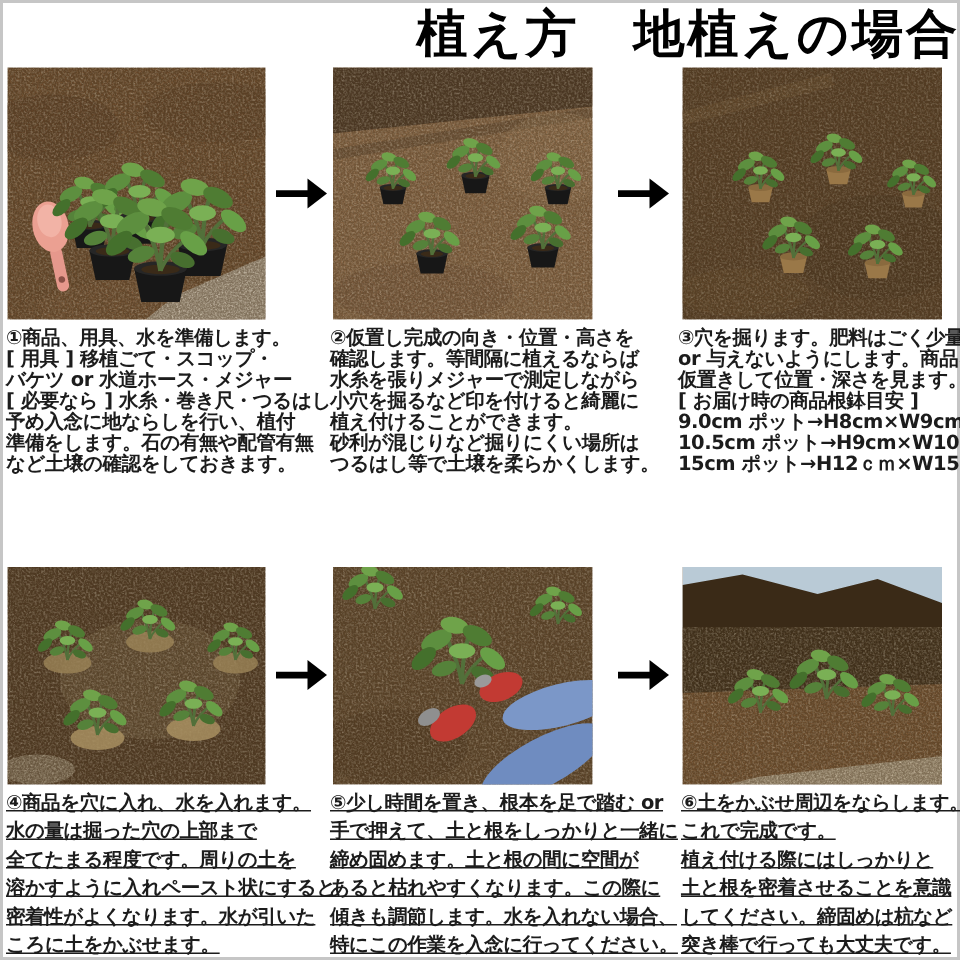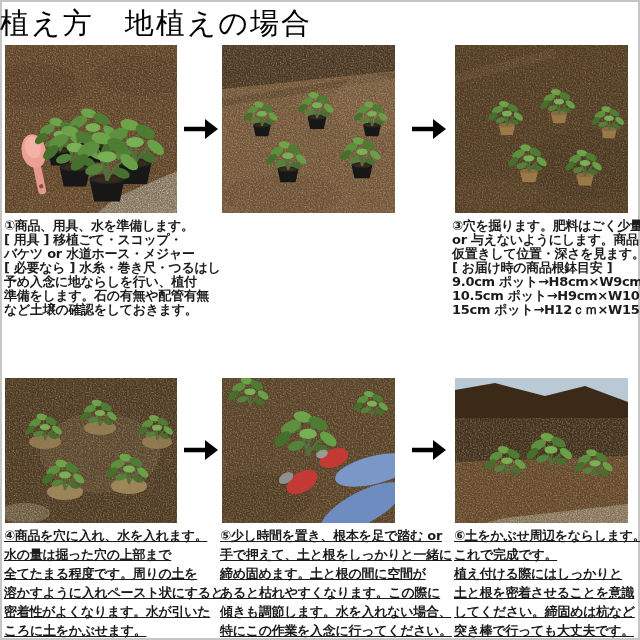--- a/index.html
+++ b/index.html
@@ -3,21 +3,21 @@
 <meta charset="utf-8">
 <style>
   html,body{margin:0;padding:0;background:#ffffff;}
   .frame{
     position:relative;width:640px;height:640px;background:#ffffff;
     box-shadow:inset 0 0 0 2px #c6c6c6;overflow:hidden;
     font-family:"DejaVu Sans","Liberation Sans",sans-serif;
   }
   .title{
     position:absolute;top:2px;left:0;width:640px;height:42px;
-    text-align:left;font-size:29px;font-weight:normal;color:#000;
+    text-align:right;font-size:34px;font-weight:bold;color:#000;
     letter-spacing:2px;line-height:42px;
   }
   .photo{position:absolute;display:block;}
   .caption{
     position:absolute;font-size:13px;font-weight:bold;color:#1c1c1c;
     white-space:pre;letter-spacing:-0.3px;
   }
   .lh1{line-height:14px;}
   .lh2{line-height:19px;text-decoration:underline;}
   .arrow{position:absolute;display:block;}
@@ -134,20 +134,27 @@
     <polygon points="21,1 34,11 21,21" fill="#000"></polygon>
   </svg>
 
   <div class="caption lh1" style="left:4px;top:219px;width:212px">①商品、用具、水を準備します。
 [ 用具 ] 移植ごて・スコップ・
 バケツ or 水道ホース・メジャー
 [ 必要なら ] 水糸・巻き尺・つるはし
 予め入念に地ならしを行い、植付
 準備をします。石の有無や配管有無
 など土壌の確認をしておきます。</div>
+  <div class="caption lh1" style="left:220px;top:219px;width:214px">②仮置し完成の向き・位置・高さを
+確認します。等間隔に植えるならば
+水糸を張りメジャーで測定しながら
+小穴を掘るなど印を付けると綺麗に
+植え付けることができます。
+砂利が混じりなど掘りにくい場所は
+つるはし等で土壌を柔らかくします。</div>
   <div class="caption lh1" style="left:452px;top:219px;width:198px">③穴を掘ります。肥料はごく少量
 or 与えないようにします。商品を
 仮置きして位置・深さを見ます。
 [ お届け時の商品根鉢目安 ]
 9.0cm ポット→H8cm×W9cm
 10.5cm ポット→H9cm×W10.5cm
 15cm ポット→H12ｃｍ×W15ｃｍ</div>
 
   <svg class="photo" style="left:5px;top:378px" width="172" height="145" viewBox="0 0 172 145" role="img">
     <rect width="172" height="145" fill="#4e3620"></rect>

